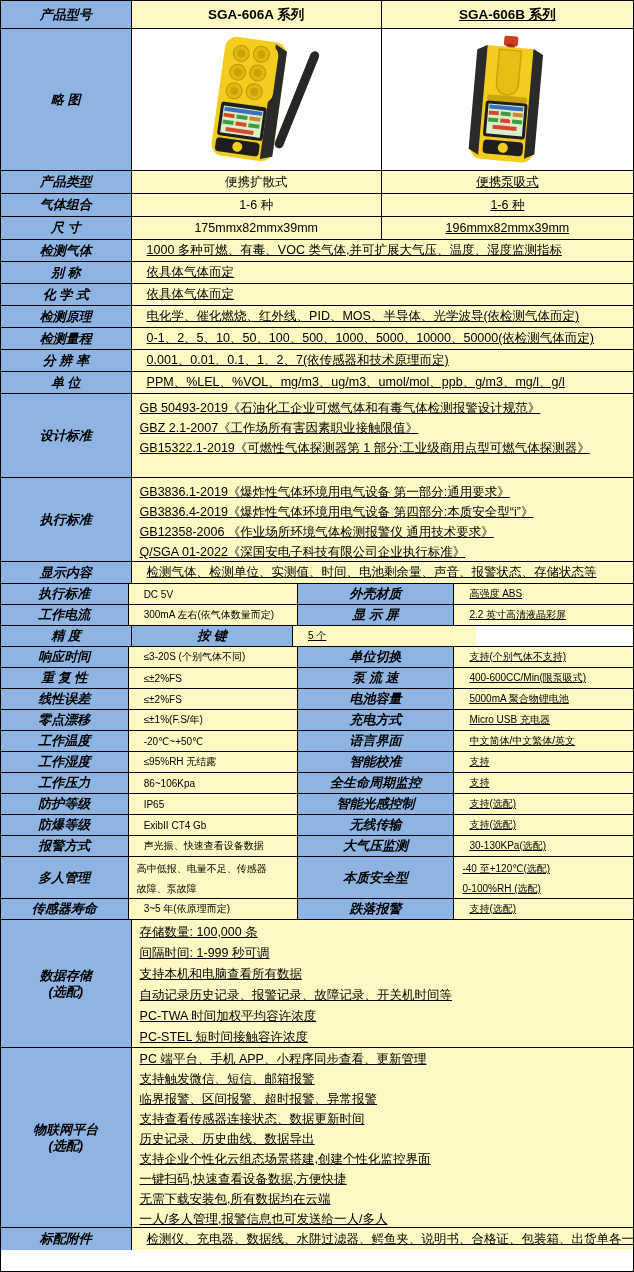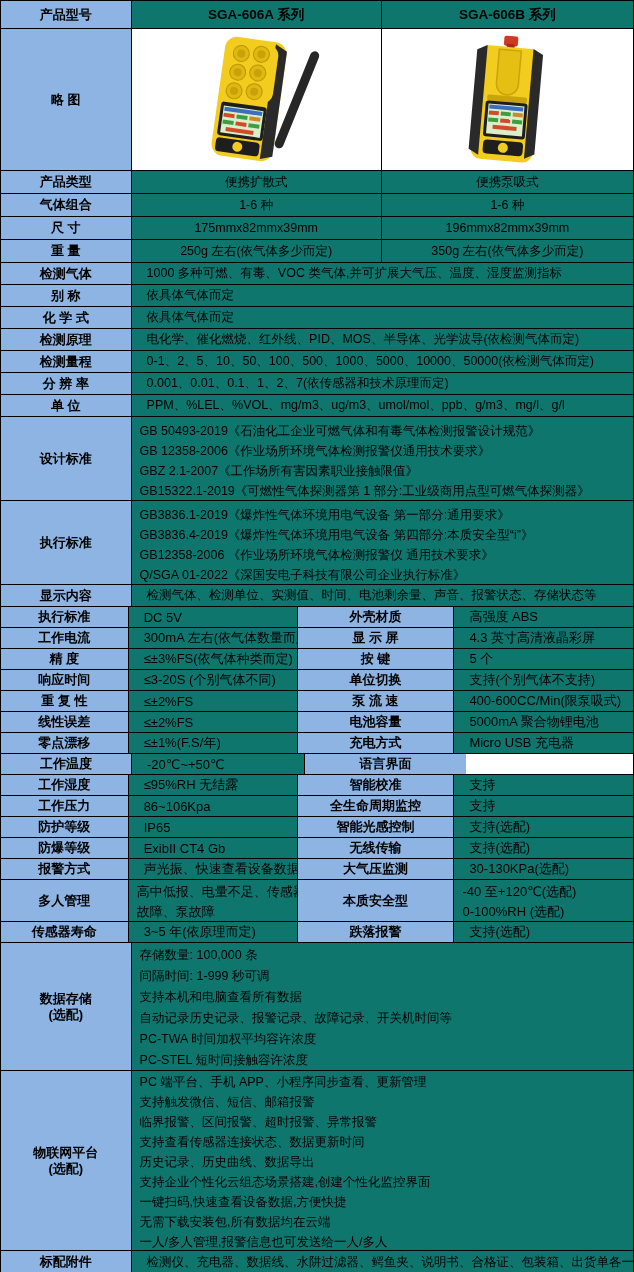--- a/index.html
+++ b/index.html
@@ -1,37 +1,37 @@
 <!DOCTYPE html>
 <html><head>
 <meta charset="utf-8">
 <style>
   html,body{margin:0;padding:0;background:#fff;}
   body{width:634px;height:1272px;overflow:hidden;font-family:"Liberation Sans","DejaVu Sans",sans-serif;color:#000;}
   .tbl{box-sizing:border-box;width:634px;height:1272px;border:1px solid #000;background:#fff;}
   .row{display:flex;box-sizing:border-box;border-bottom:1px solid #000;}
   .row:last-child{border-bottom:none;}
   .cell{box-sizing:border-box;border-right:1px solid #000;overflow:hidden;}
-  .cell:last-child{border-right:none;}
-  .lbl{background:#8db4e2;font-weight:bold;font-size:13px;display:flex;align-items:center;justify-content:center;text-align:center;line-height:16px;}
-  .val{background:#0f766e;font-size:12.5px;}
+  .cell:last-child{border-right:none;text-decoration:underline;}
+  .lbl{background:#8db4e2;font-weight:bold;font-size:13px;display:flex;align-items:center;justify-content:center;text-align:center;line-height:16px;font-style:italic;}
+  .val{background:#fef9c3;font-size:12.5px;}
   .val.center{display:flex;align-items:center;justify-content:center;text-align:center;}
   .val.left{display:flex;align-items:center;padding-left:15px;white-space:nowrap;}
   .val.multi{padding:4px 0 0 8px;white-space:nowrap;}
   .val.multi div{line-height:20px;}
   .img{background:#fff;display:flex;align-items:center;justify-content:center;}
   .w-lbl{width:131px;}
   .w-a{width:251px;}
   .w-b{width:252px;}
   .w-full{width:503px;}
   .w-v1{width:173px;}
   .w-l2{width:161px;}
   .w-v2{width:183px;}
   .hdr .val{font-weight:bold;font-size:13.5px;}
-  .quadval{font-size:13px;}
+  .quadval{font-size:10px;}
   .sub-label{display:block;}
 </style>
 </head>
 <body>
 
 <div class="tbl">
 
   <div class="row hdr" style="height:28px">
     <div class="cell lbl w-lbl">产品型号</div>
     <div class="cell val center w-a">SGA-606A 系列</div>
@@ -119,25 +119,20 @@
   <div class="row" style="height:23px">
     <div class="cell lbl w-lbl">气体组合</div>
     <div class="cell val center w-a">1-6 种</div>
     <div class="cell val center w-b">1-6 种</div>
   </div>
   <div class="row" style="height:23px">
     <div class="cell lbl w-lbl">尺  寸</div>
     <div class="cell val center w-a">175mmx82mmx39mm</div>
     <div class="cell val center w-b">196mmx82mmx39mm</div>
   </div>
-  <div class="row" style="height:23px">
-    <div class="cell lbl w-lbl">重  量</div>
-    <div class="cell val center w-a">250g 左右(依气体多少而定)</div>
-    <div class="cell val center w-b">350g 左右(依气体多少而定)</div>
-  </div>
 
   <div class="row" style="height:22px">
     <div class="cell lbl w-lbl">检测气体</div>
     <div class="cell val left w-full">1000 多种可燃、有毒、VOC 类气体,并可扩展大气压、温度、湿度监测指标</div>
   </div>
   <div class="row" style="height:22px">
     <div class="cell lbl w-lbl">别  称</div>
     <div class="cell val left w-full">依具体气体而定</div>
   </div>
   <div class="row" style="height:22px">
@@ -158,21 +153,20 @@
   </div>
   <div class="row" style="height:22px">
     <div class="cell lbl w-lbl">单  位</div>
     <div class="cell val left w-full">PPM、%LEL、%VOL、mg/m3、ug/m3、umol/mol、ppb、g/m3、mg/l、g/l</div>
   </div>
 
   <div class="row" style="height:84px">
     <div class="cell lbl w-lbl">设计标准</div>
     <div class="cell val multi w-full">
       <div>GB 50493-2019《石油化工企业可燃气体和有毒气体检测报警设计规范》</div>
-      <div>GB 12358-2006《作业场所环境气体检测报警仪通用技术要求》</div>
       <div>GBZ 2.1-2007《工作场所有害因素职业接触限值》</div>
       <div>GB15322.1-2019《可燃性气体探测器第 1 部分:工业级商用点型可燃气体探测器》</div>
     </div>
   </div>
 
   <div class="row" style="height:84px">
     <div class="cell lbl w-lbl">执行标准</div>
     <div class="cell val multi w-full">
       <div>GB3836.1-2019《爆炸性气体环境用电气设备 第一部分:通用要求》</div>
       <div>GB3836.4-2019《爆炸性气体环境用电气设备 第四部分:本质安全型“i”》</div>
@@ -189,25 +183,24 @@
   <div class="row" style="height:21px">
     <div class="cell lbl w-lbl">执行标准</div>
     <div class="cell val left quadval w-v1">DC 5V</div>
     <div class="cell lbl w-l2">外壳材质</div>
     <div class="cell val left quadval w-v2">高强度 ABS</div>
   </div>
   <div class="row" style="height:21px">
     <div class="cell lbl w-lbl">工作电流</div>
     <div class="cell val left quadval w-v1">300mA 左右(依气体数量而定)</div>
     <div class="cell lbl w-l2">显 示 屏</div>
-    <div class="cell val left quadval w-v2">4.3 英寸高清液晶彩屏</div>
+    <div class="cell val left quadval w-v2">2.2 英寸高清液晶彩屏</div>
   </div>
   <div class="row" style="height:21px">
     <div class="cell lbl w-lbl">精  度</div>
-    <div class="cell val left quadval w-v1">≤±3%FS(依气体种类而定)</div>
     <div class="cell lbl w-l2">按  键</div>
     <div class="cell val left quadval w-v2">5 个</div>
   </div>
   <div class="row" style="height:21px">
     <div class="cell lbl w-lbl">响应时间</div>
     <div class="cell val left quadval w-v1">≤3-20S (个别气体不同)</div>
     <div class="cell lbl w-l2">单位切换</div>
     <div class="cell val left quadval w-v2">支持(个别气体不支持)</div>
   </div>
   <div class="row" style="height:21px">
@@ -225,20 +218,21 @@
   <div class="row" style="height:21px">
     <div class="cell lbl w-lbl">零点漂移</div>
     <div class="cell val left quadval w-v1">≤±1%(F.S/年)</div>
     <div class="cell lbl w-l2">充电方式</div>
     <div class="cell val left quadval w-v2">Micro USB 充电器</div>
   </div>
   <div class="row" style="height:21px">
     <div class="cell lbl w-lbl">工作温度</div>
     <div class="cell val left quadval w-v1">-20℃~+50℃</div>
     <div class="cell lbl w-l2">语言界面</div>
+    <div class="cell val left quadval w-v2">中文简体/中文繁体/英文</div>
   </div>
   <div class="row" style="height:21px">
     <div class="cell lbl w-lbl">工作湿度</div>
     <div class="cell val left quadval w-v1">≤95%RH 无结露</div>
     <div class="cell lbl w-l2">智能校准</div>
     <div class="cell val left quadval w-v2">支持</div>
   </div>
   <div class="row" style="height:21px">
     <div class="cell lbl w-lbl">工作压力</div>
     <div class="cell val left quadval w-v1">86~106Kpa</div>

